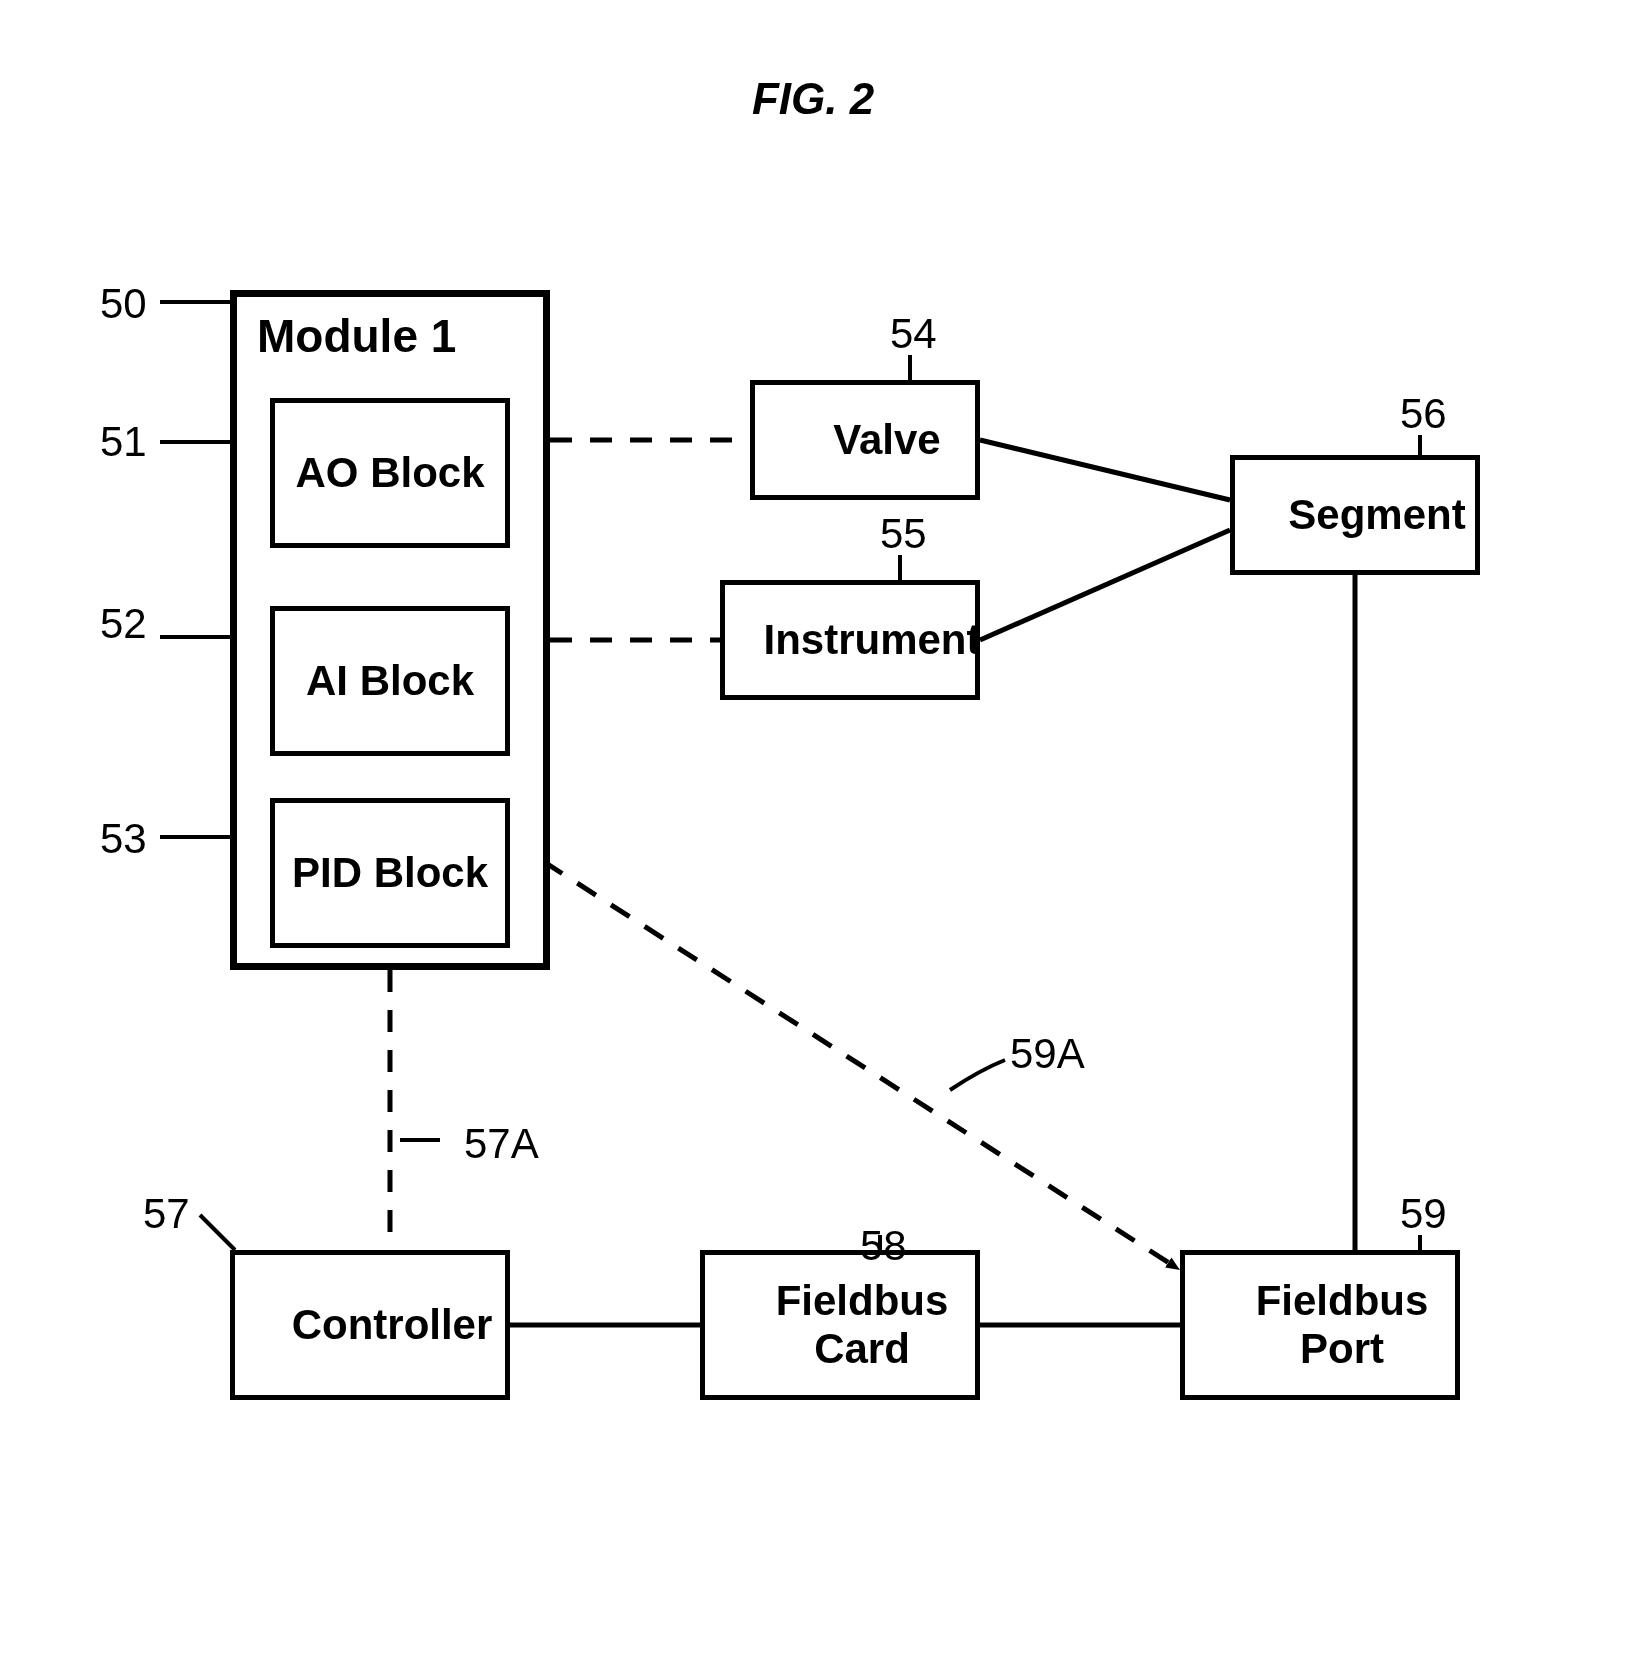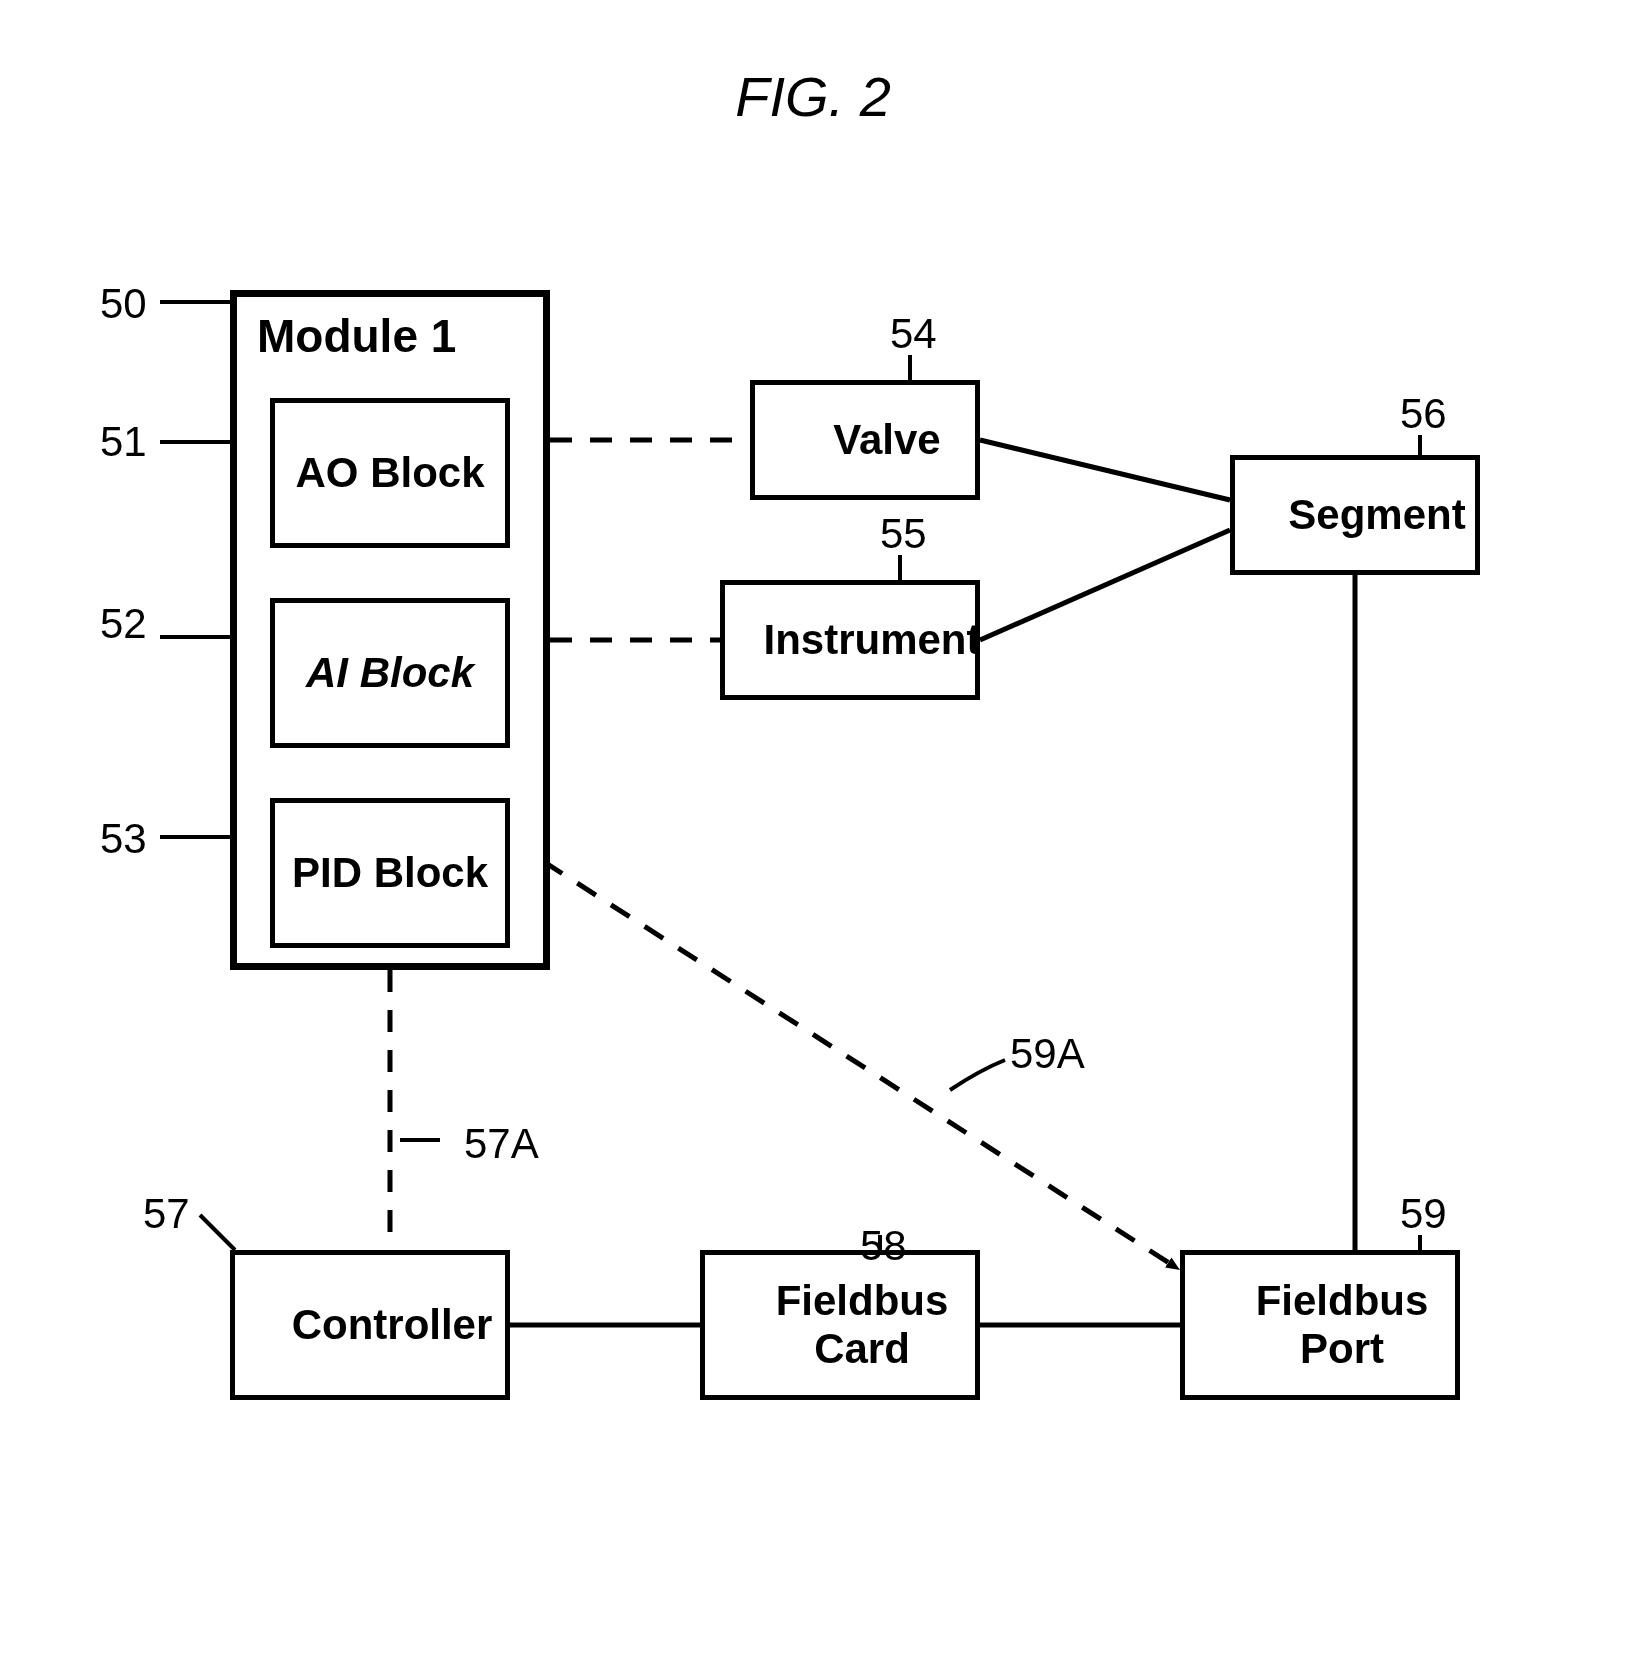--- a/index.html
+++ b/index.html
@@ -5,25 +5,25 @@
     * { box-sizing: border-box; margin: 0; padding: 0; }
     body {
       font-family: Arial, Helvetica, sans-serif;
       background: #fff;
       width: 1626px;
       height: 1661px;
       position: relative;
     }
     .figure-title {
       position: absolute;
-      top: 64px;
+      top: 74px;
       left: 50%;
       transform: translateX(-50%);
-      font-size: 56px;
-      font-weight: normal;
+      font-size: 44px;
+      font-weight: bold;
       font-style: italic;
     }
     .diagram {
       position: absolute;
       top: 290px;
       left: 80px;
       width: 1480px;
       height: 1200px;
     }
     .box {
@@ -57,21 +57,21 @@
       border: 5px solid #000;
       background: #fff;
       display: flex;
       align-items: center;
       justify-content: center;
       font-size: 42px;
       font-weight: bold;
       margin-top: 33px;
     }
     .ao-block   { left: 190px; top: 75px;  width: 240px; height: 150px; }
-    .ai-block   { left: 190px; top: 275px; width: 240px; height: 150px; font-style: italic; }
+    .ai-block   { left: 190px; top: 283px; width: 240px; height: 150px; }
     .pid-block  { left: 190px; top: 475px; width: 240px; height: 150px; }
     .valve      { left: 670px; top: 90px;  width: 230px; height: 120px; }
     .instrument { left: 640px; top: 290px; width: 260px; height: 120px; }
     .segment    { left: 1150px; top: 165px; width: 250px; height: 120px; }
     .controller { left: 150px; top: 960px; width: 280px; height: 150px; text-align: center; }
     .fieldbus-card { left: 620px; top: 960px; width: 280px; height: 150px; }
     .fieldbus-port { left: 1100px; top: 960px; width: 280px; height: 150px; }
     
     .ref-label {
       position: absolute;

